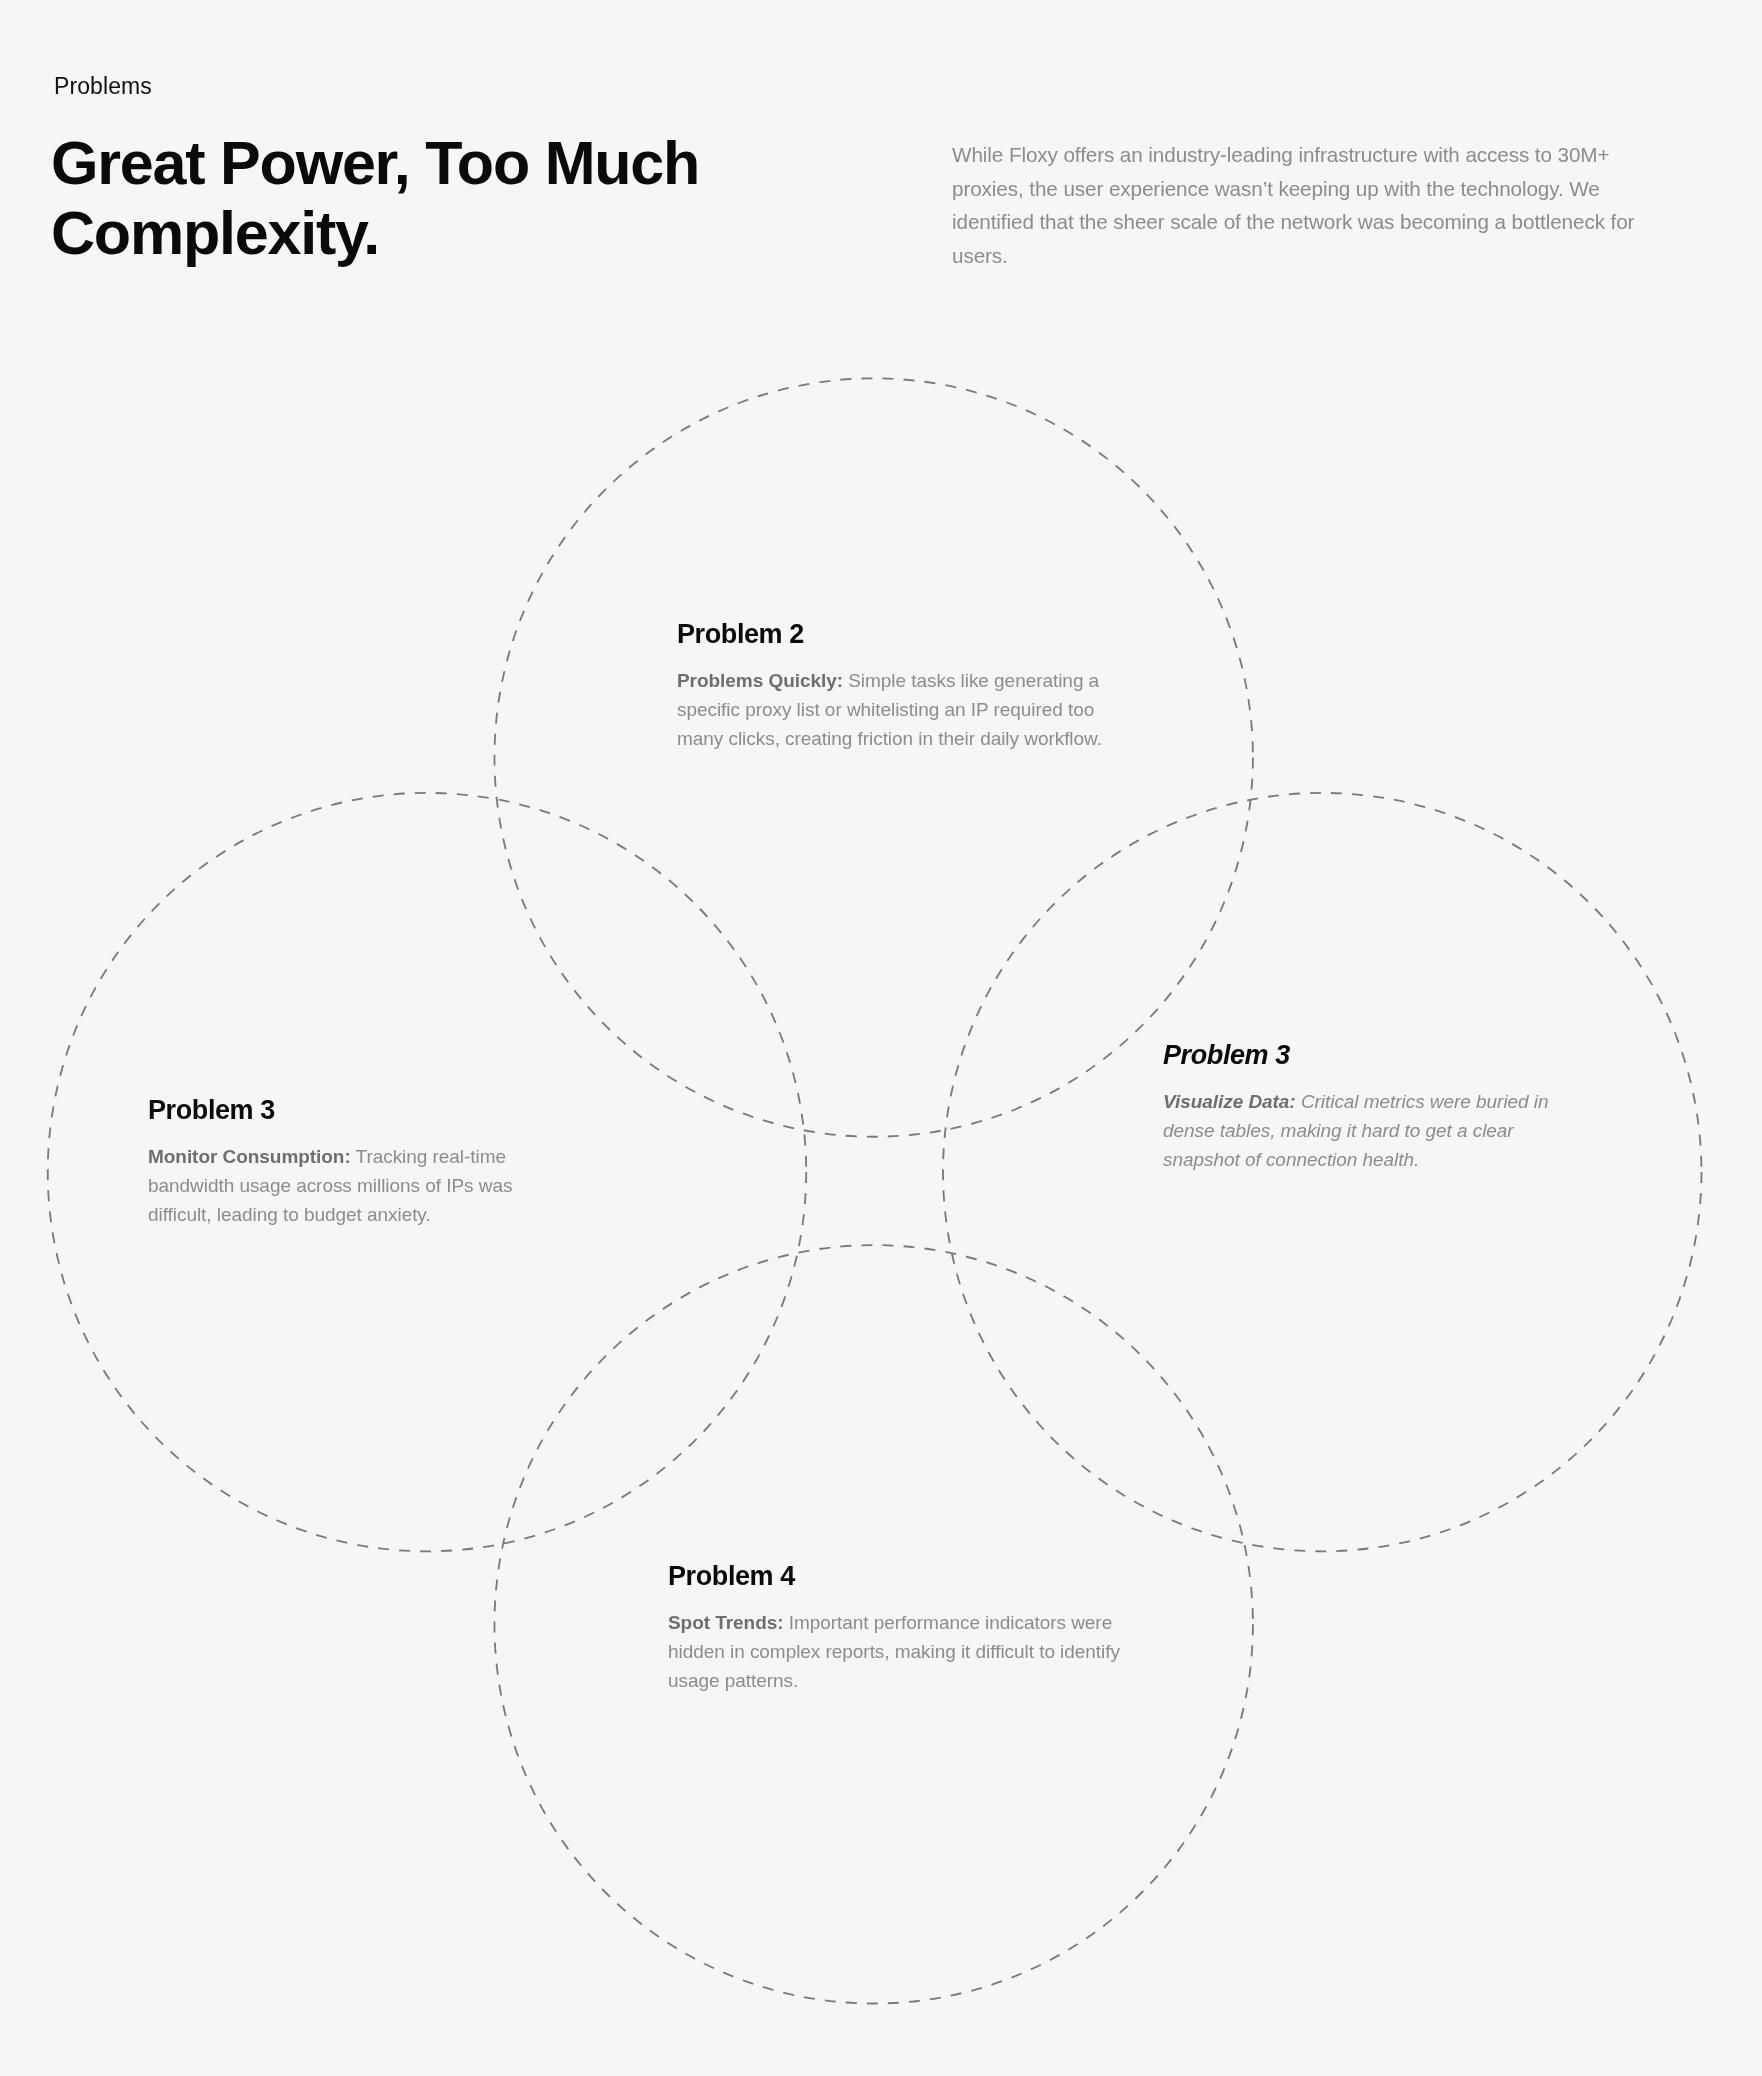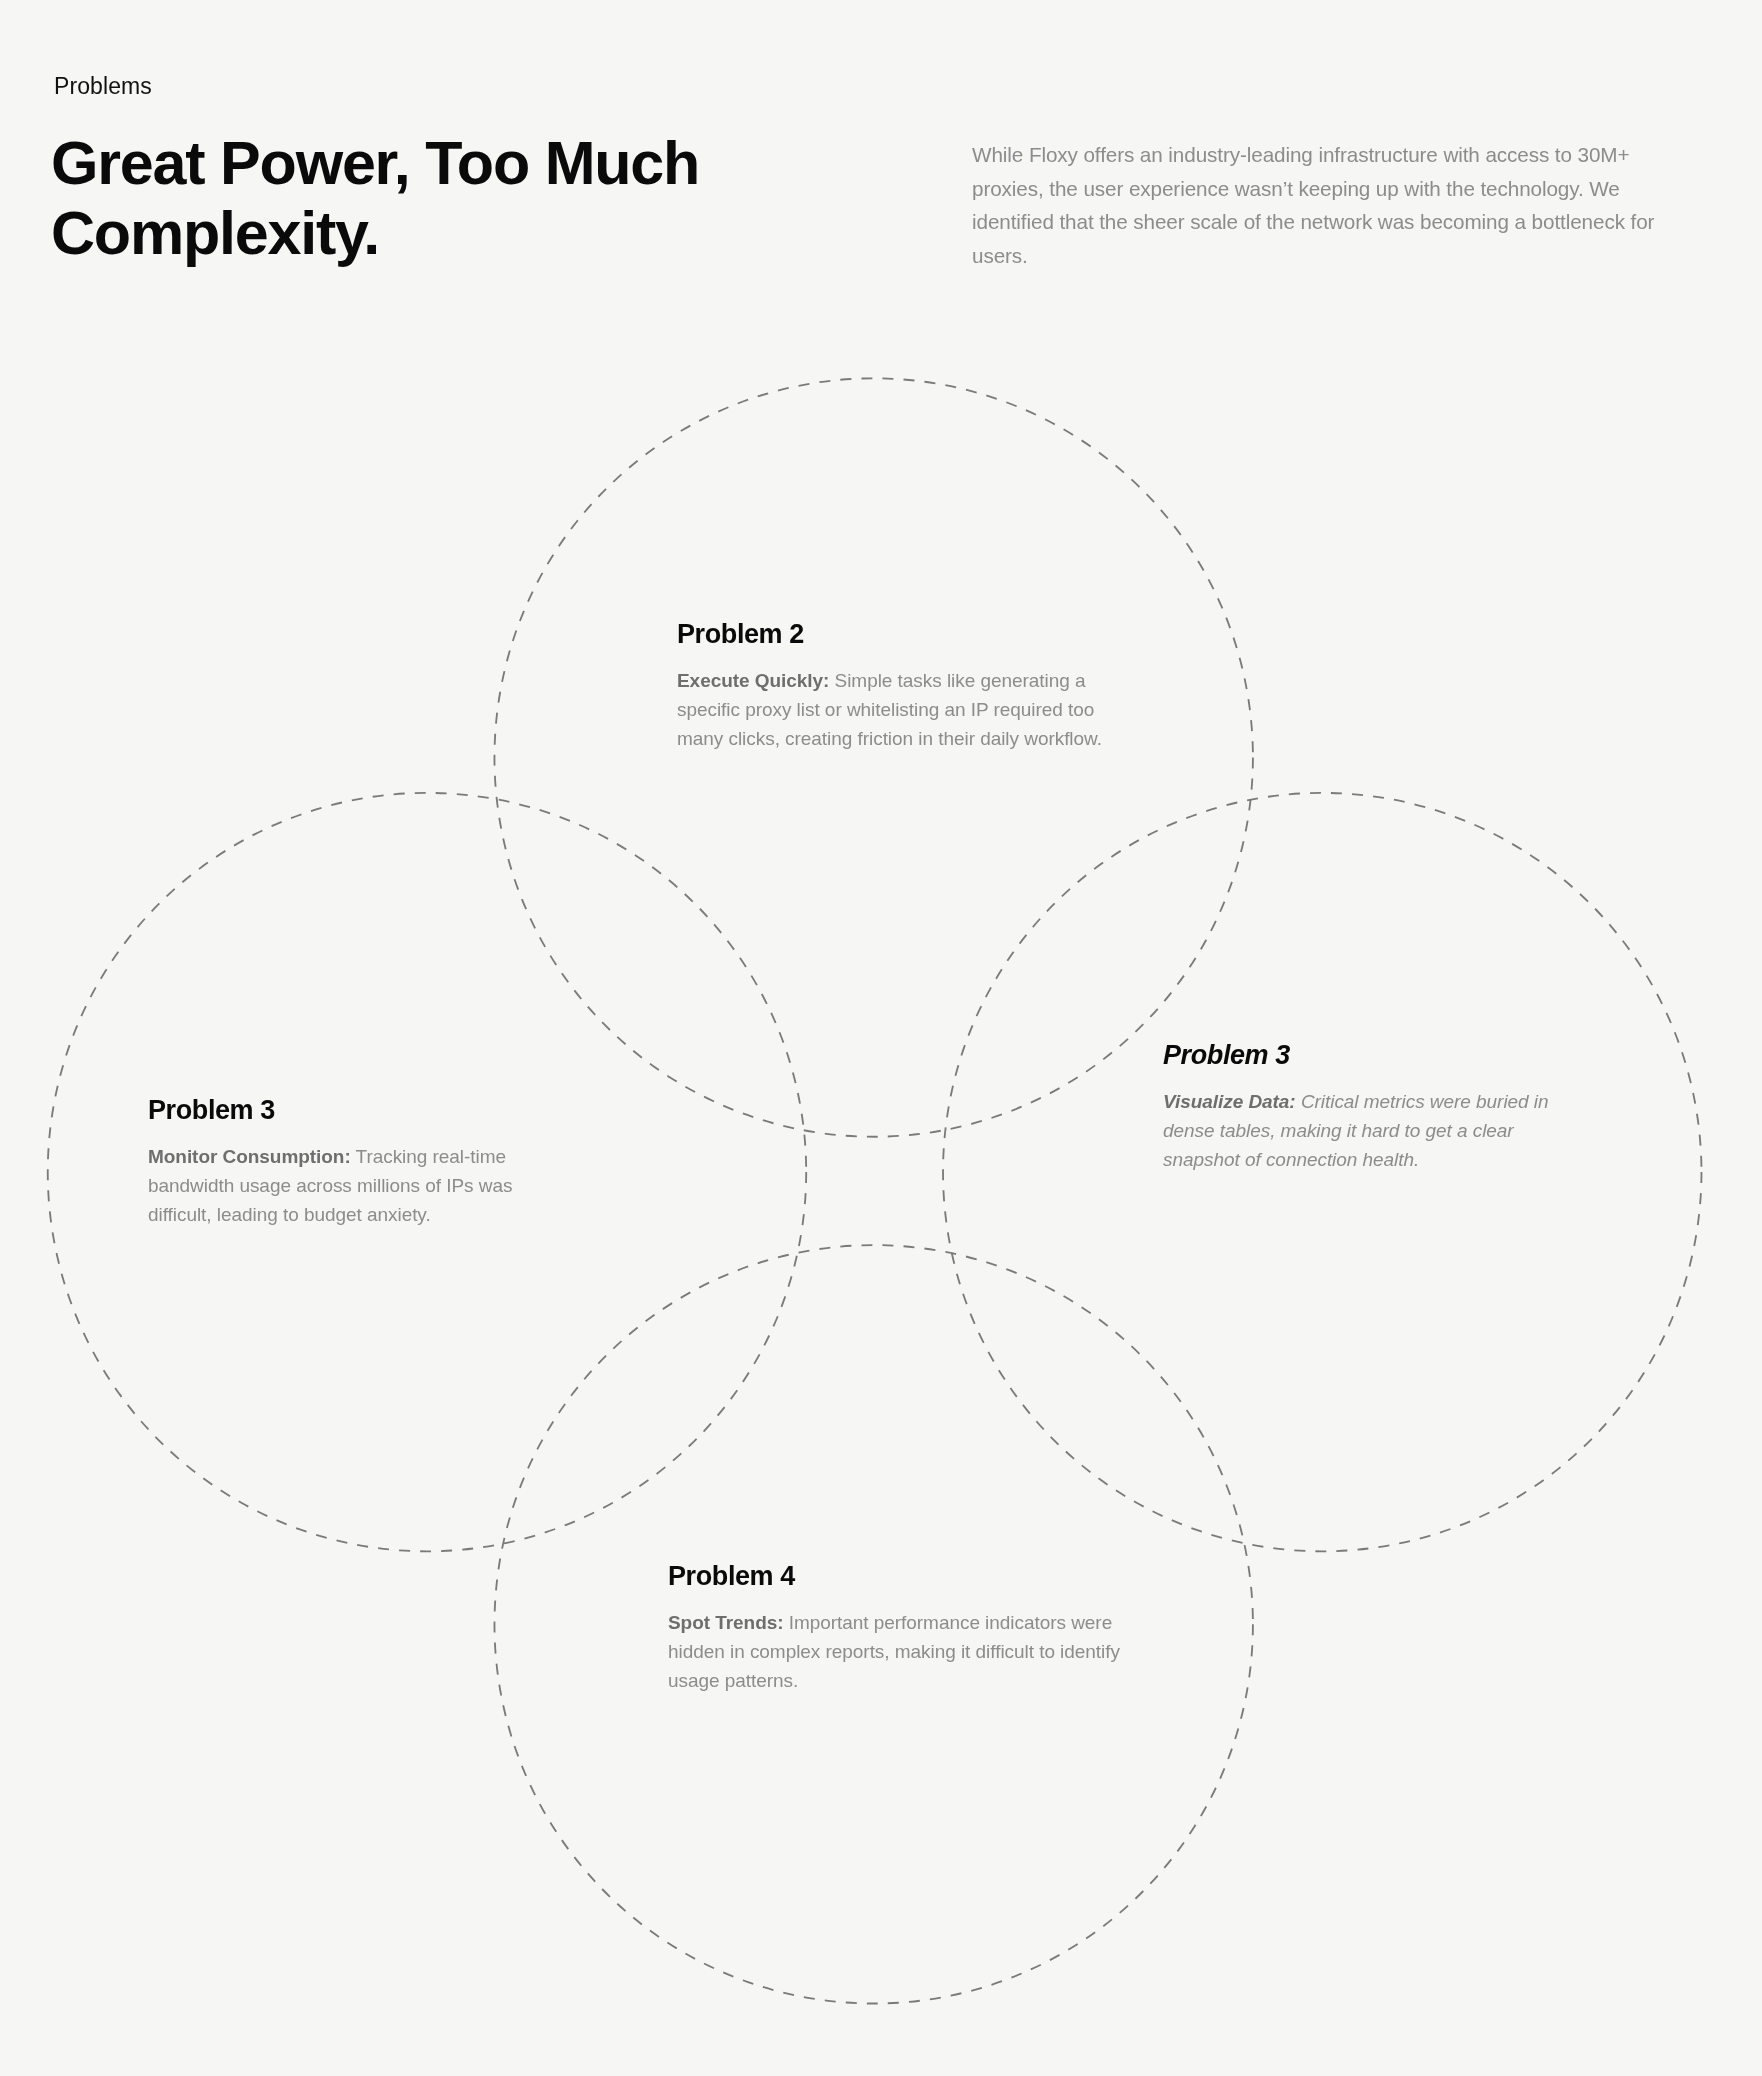--- a/index.html
+++ b/index.html
@@ -47,21 +47,21 @@
     width: 826px;
     font-size: 61px;
     line-height: 1.14;
     letter-spacing: -1.2px;
     font-weight: 700;
     color: #0A0A0A;
   }
 
   .intro {
     position: absolute;
-    left: 972px;
+    left: 952px;
     top: 138px;
     width: 725px;
     font-size: 20.7px;
     line-height: 1.62;
     font-weight: 500;
     color: #8C8C8C;
     letter-spacing: -0.1px;
   }
 
   
@@ -135,21 +135,21 @@
   <div class="problem" id="problem-1">
     <div class="problem-title">Problem 3</div>
     <p class="problem-body">
       <span class="lead">Monitor Consumption:</span><span> Tracking real-time bandwidth usage across millions of IPs was difficult, leading to budget anxiety.</span>
     </p>
   </div>
 
   <div class="problem" id="problem-2">
     <div class="problem-title">Problem 2</div>
     <p class="problem-body">
-      <span class="lead">Execute Quickly:</span><span> Simple tasks like generating a specific proxy list or whitelisting an IP required too many clicks, creating friction in their daily workflow.</span>
+      <span class="lead">Problems Quickly:</span><span> Simple tasks like generating a specific proxy list or whitelisting an IP required too many clicks, creating friction in their daily workflow.</span>
     </p>
   </div>
 
   <div class="problem" id="problem-3">
     <div class="problem-title">Problem 3</div>
     <p class="problem-body">
       <span class="lead">Visualize Data:</span><span> Critical metrics were buried in dense tables, making it hard to get a clear snapshot of connection health.</span>
     </p>
   </div>
 

